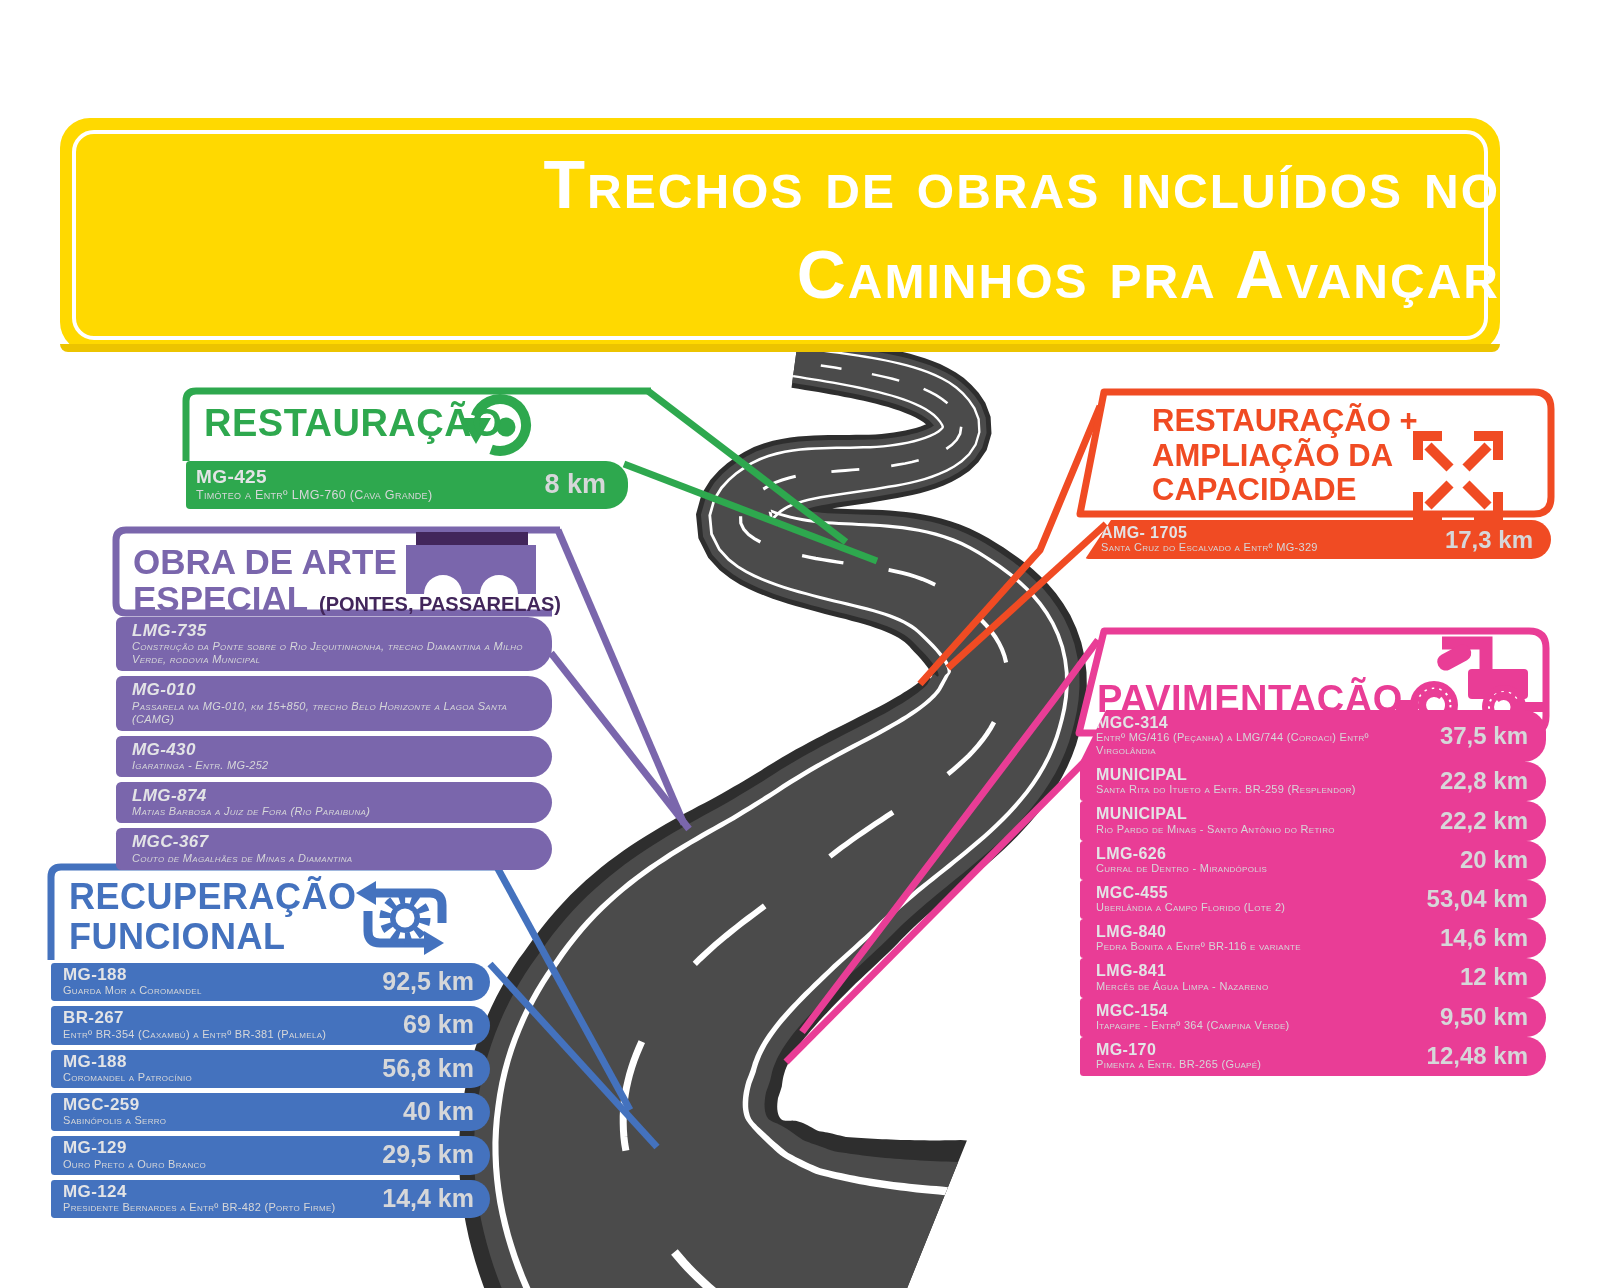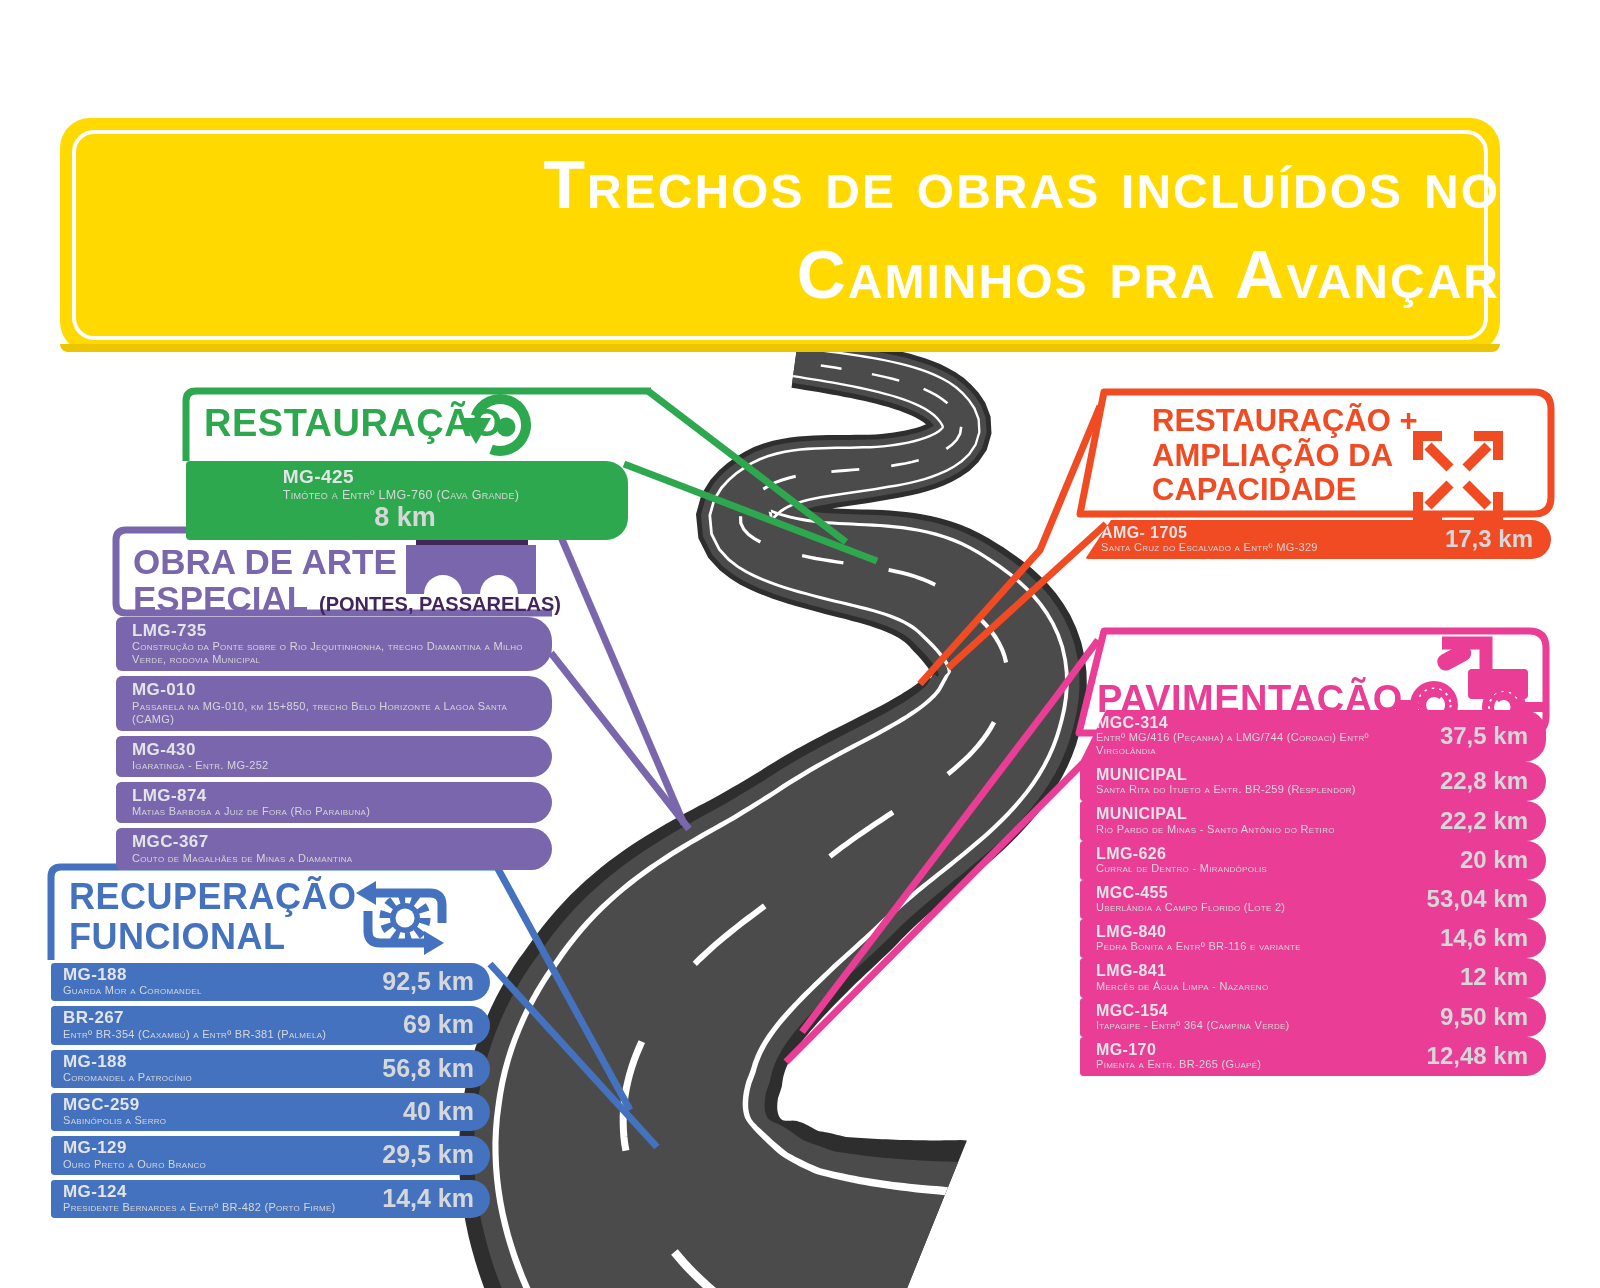--- a/index.html
+++ b/index.html
@@ -36,31 +36,31 @@
   .rows{position:absolute;display:flex;flex-direction:column;gap:5px;z-index:3;}
   #rows-restauracao{left:186px;top:461px;width:442px;}
   #rows-obra{left:116px;top:617px;width:436px;}
   #rows-recuperacao{left:51px;top:963px;width:439px;}
   #rows-ampliacao{left:1085px;top:520px;width:466px;gap:6px;}
   #rows-pavimentacao{left:1080px;top:710px;width:466px;gap:0;}
 
   .bar{border-radius:4px 22px 22px 4px;display:flex;align-items:center;
        justify-content:space-between;padding:4px 18px 5px 16px;box-sizing:border-box;}
   .bg-green{background:var(--green);} .bg-purple{background:var(--purple);}
-  .bg-blue{background:var(--blue);} .bg-orange{background:var(--orange);}
+  .bg-blue{background:var(--blue);} .bg-orange{background:var(--orange);align-items:flex-end;}
   .bg-pink{background:var(--pink);}
   .bar-code{font-weight:700;font-size:16px;line-height:1.08;color:#e3e4e6;letter-spacing:.4px;}
   .bar-desc{font-size:11px;line-height:1.18;color:var(--text-light);
             font-variant:small-caps;letter-spacing:.3px;}
   .bar-km{font-weight:700;font-size:24px;color:var(--text-light);white-space:nowrap;margin-left:8px;}
-  #rows-restauracao .bar{padding:6px 22px 7px 10px;flex-direction:column;}
+  #rows-restauracao .bar{padding:6px 22px 7px 10px;}
   #rows-restauracao .bar-code{font-size:19px;}
   #rows-restauracao .bar-desc{font-size:12.5px;}
   #rows-restauracao .bar-km{font-size:27px;}
-  #rows-obra .bar{border-radius:6px 24px 24px 6px;padding:5px 16px;}
+  #rows-obra .bar{border-radius:6px 24px 24px 6px;padding:5px 16px;font-style:italic;}
   #rows-obra .bar-code{font-size:17px;}
   #rows-recuperacao .bar{padding:3px 16px 4px 12px;}
   #rows-recuperacao .bar-code{font-size:17px;}
   #rows-recuperacao .bar-km{font-size:25px;}
   #rows-pavimentacao .bar-desc{max-width:308px;}
   .notch{clip-path:polygon(26px 0,100% 0,100% 100%,0 100%);}
 </style>
 </head>
 <body>
 

